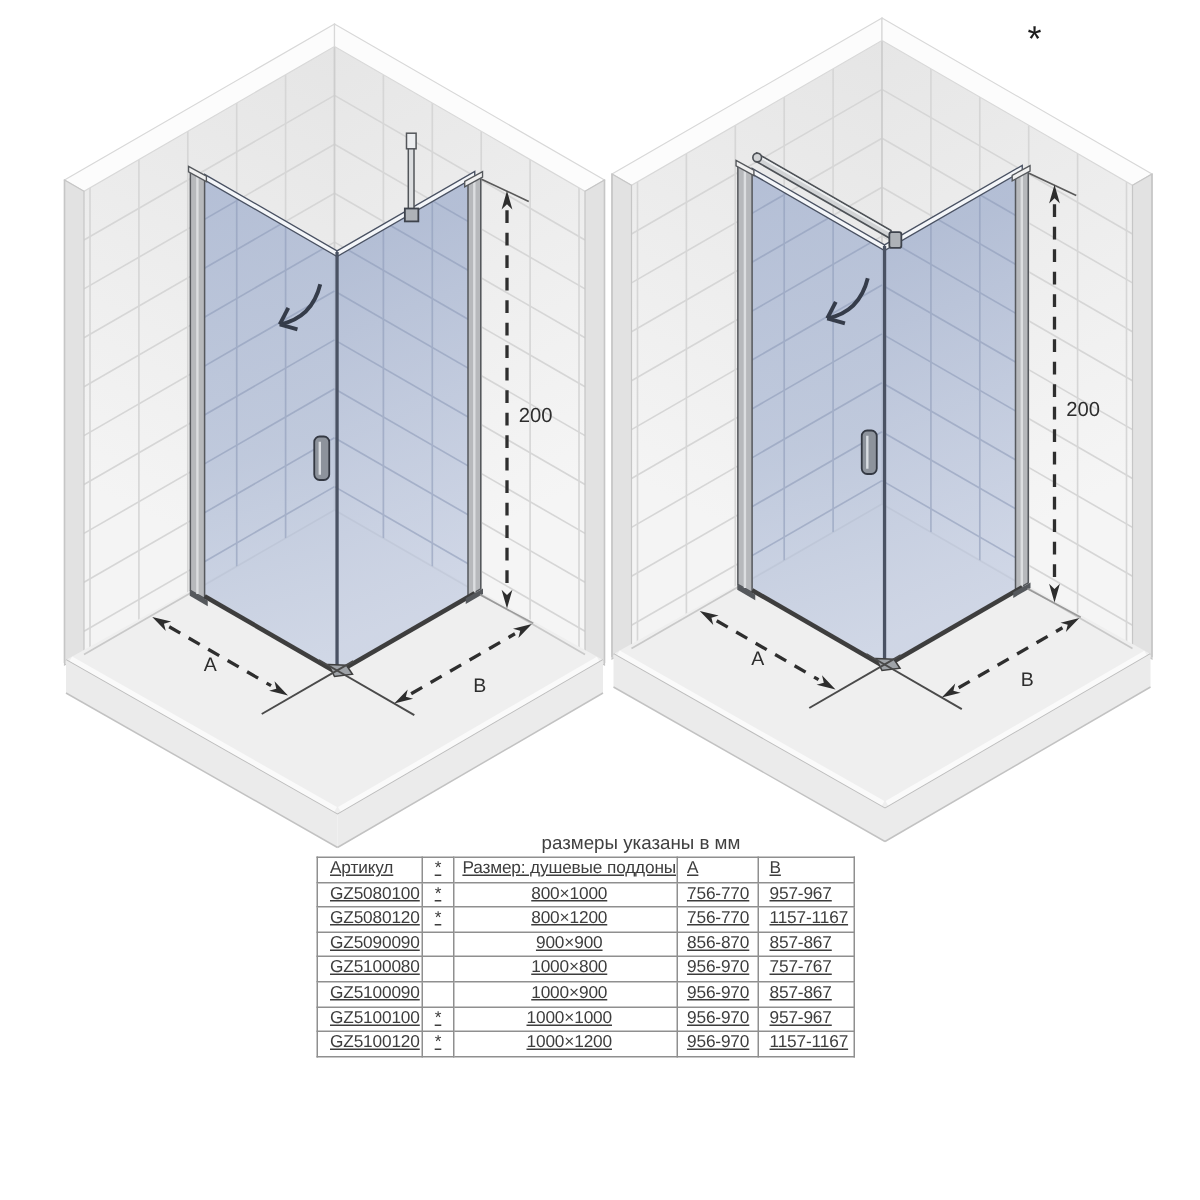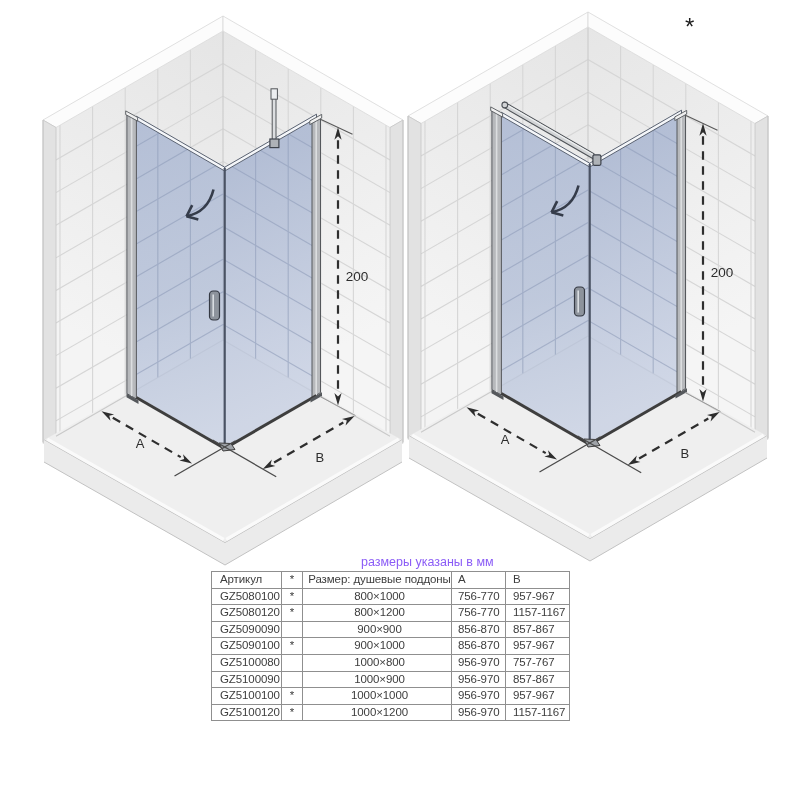--- a/index.html
+++ b/index.html
@@ -1,22 +1,22 @@
 <!DOCTYPE html>
 <html><head>
 <meta charset="utf-8">
 <style>
 html,body{margin:0;padding:0;width:800px;height:800px;background:#ffffff;overflow:hidden;
 font-family:"Liberation Sans",sans-serif;}
 #stage{position:relative;width:800px;height:800px;}
 #dims{position:absolute;left:0;top:0;}
-#note{position:absolute;left:361px;top:555px;font-size:12.5px;color:#8b5cf6;}
+#note{position:absolute;left:361px;top:555px;font-size:12.5px;color:#404040;}
 #star{position:absolute;left:685px;top:13px;font-size:24px;color:#1c1c1c;}
 table{position:absolute;left:211px;top:571px;border-collapse:collapse;table-layout:fixed;
-width:358px;font-size:11.5px;color:#3d3d3d;letter-spacing:-0.1px;}
+width:358px;font-size:11.5px;color:#3d3d3d;letter-spacing:-0.1px;text-decoration:underline;}
 th,td{border:1px solid #8f8f8f;font-weight:normal;text-align:left;padding:0 0 0 8px;
 height:15.6px;line-height:15.6px;white-space:nowrap;overflow:hidden;}
 th:nth-child(3),td:nth-child(3){padding-left:5px;text-align:center;}
 th:nth-child(4),td:nth-child(4){padding-left:6px;}
 th:nth-child(5),td:nth-child(5){padding-left:7px;}
 td.c,th.c{text-align:center;padding:0;}
 </style>
 </head>
 <body>
 <div id="stage">
@@ -435,27 +435,20 @@
 
 
 <tr>
           <td>GZ5090090</td>
           <td class="c"></td>
           <td>900×900</td>
           <td>856-870</td>
           <td>857-867</td>
         </tr>
 
-<tr>
-          <td>GZ5090100</td>
-          <td class="c">*</td>
-          <td>900×1000</td>
-          <td>856-870</td>
-          <td>957-967</td>
-        </tr>
 
 
 <tr>
           <td>GZ5100080</td>
           <td class="c"></td>
           <td>1000×800</td>
           <td>956-970</td>
           <td>757-767</td>
         </tr>
 

